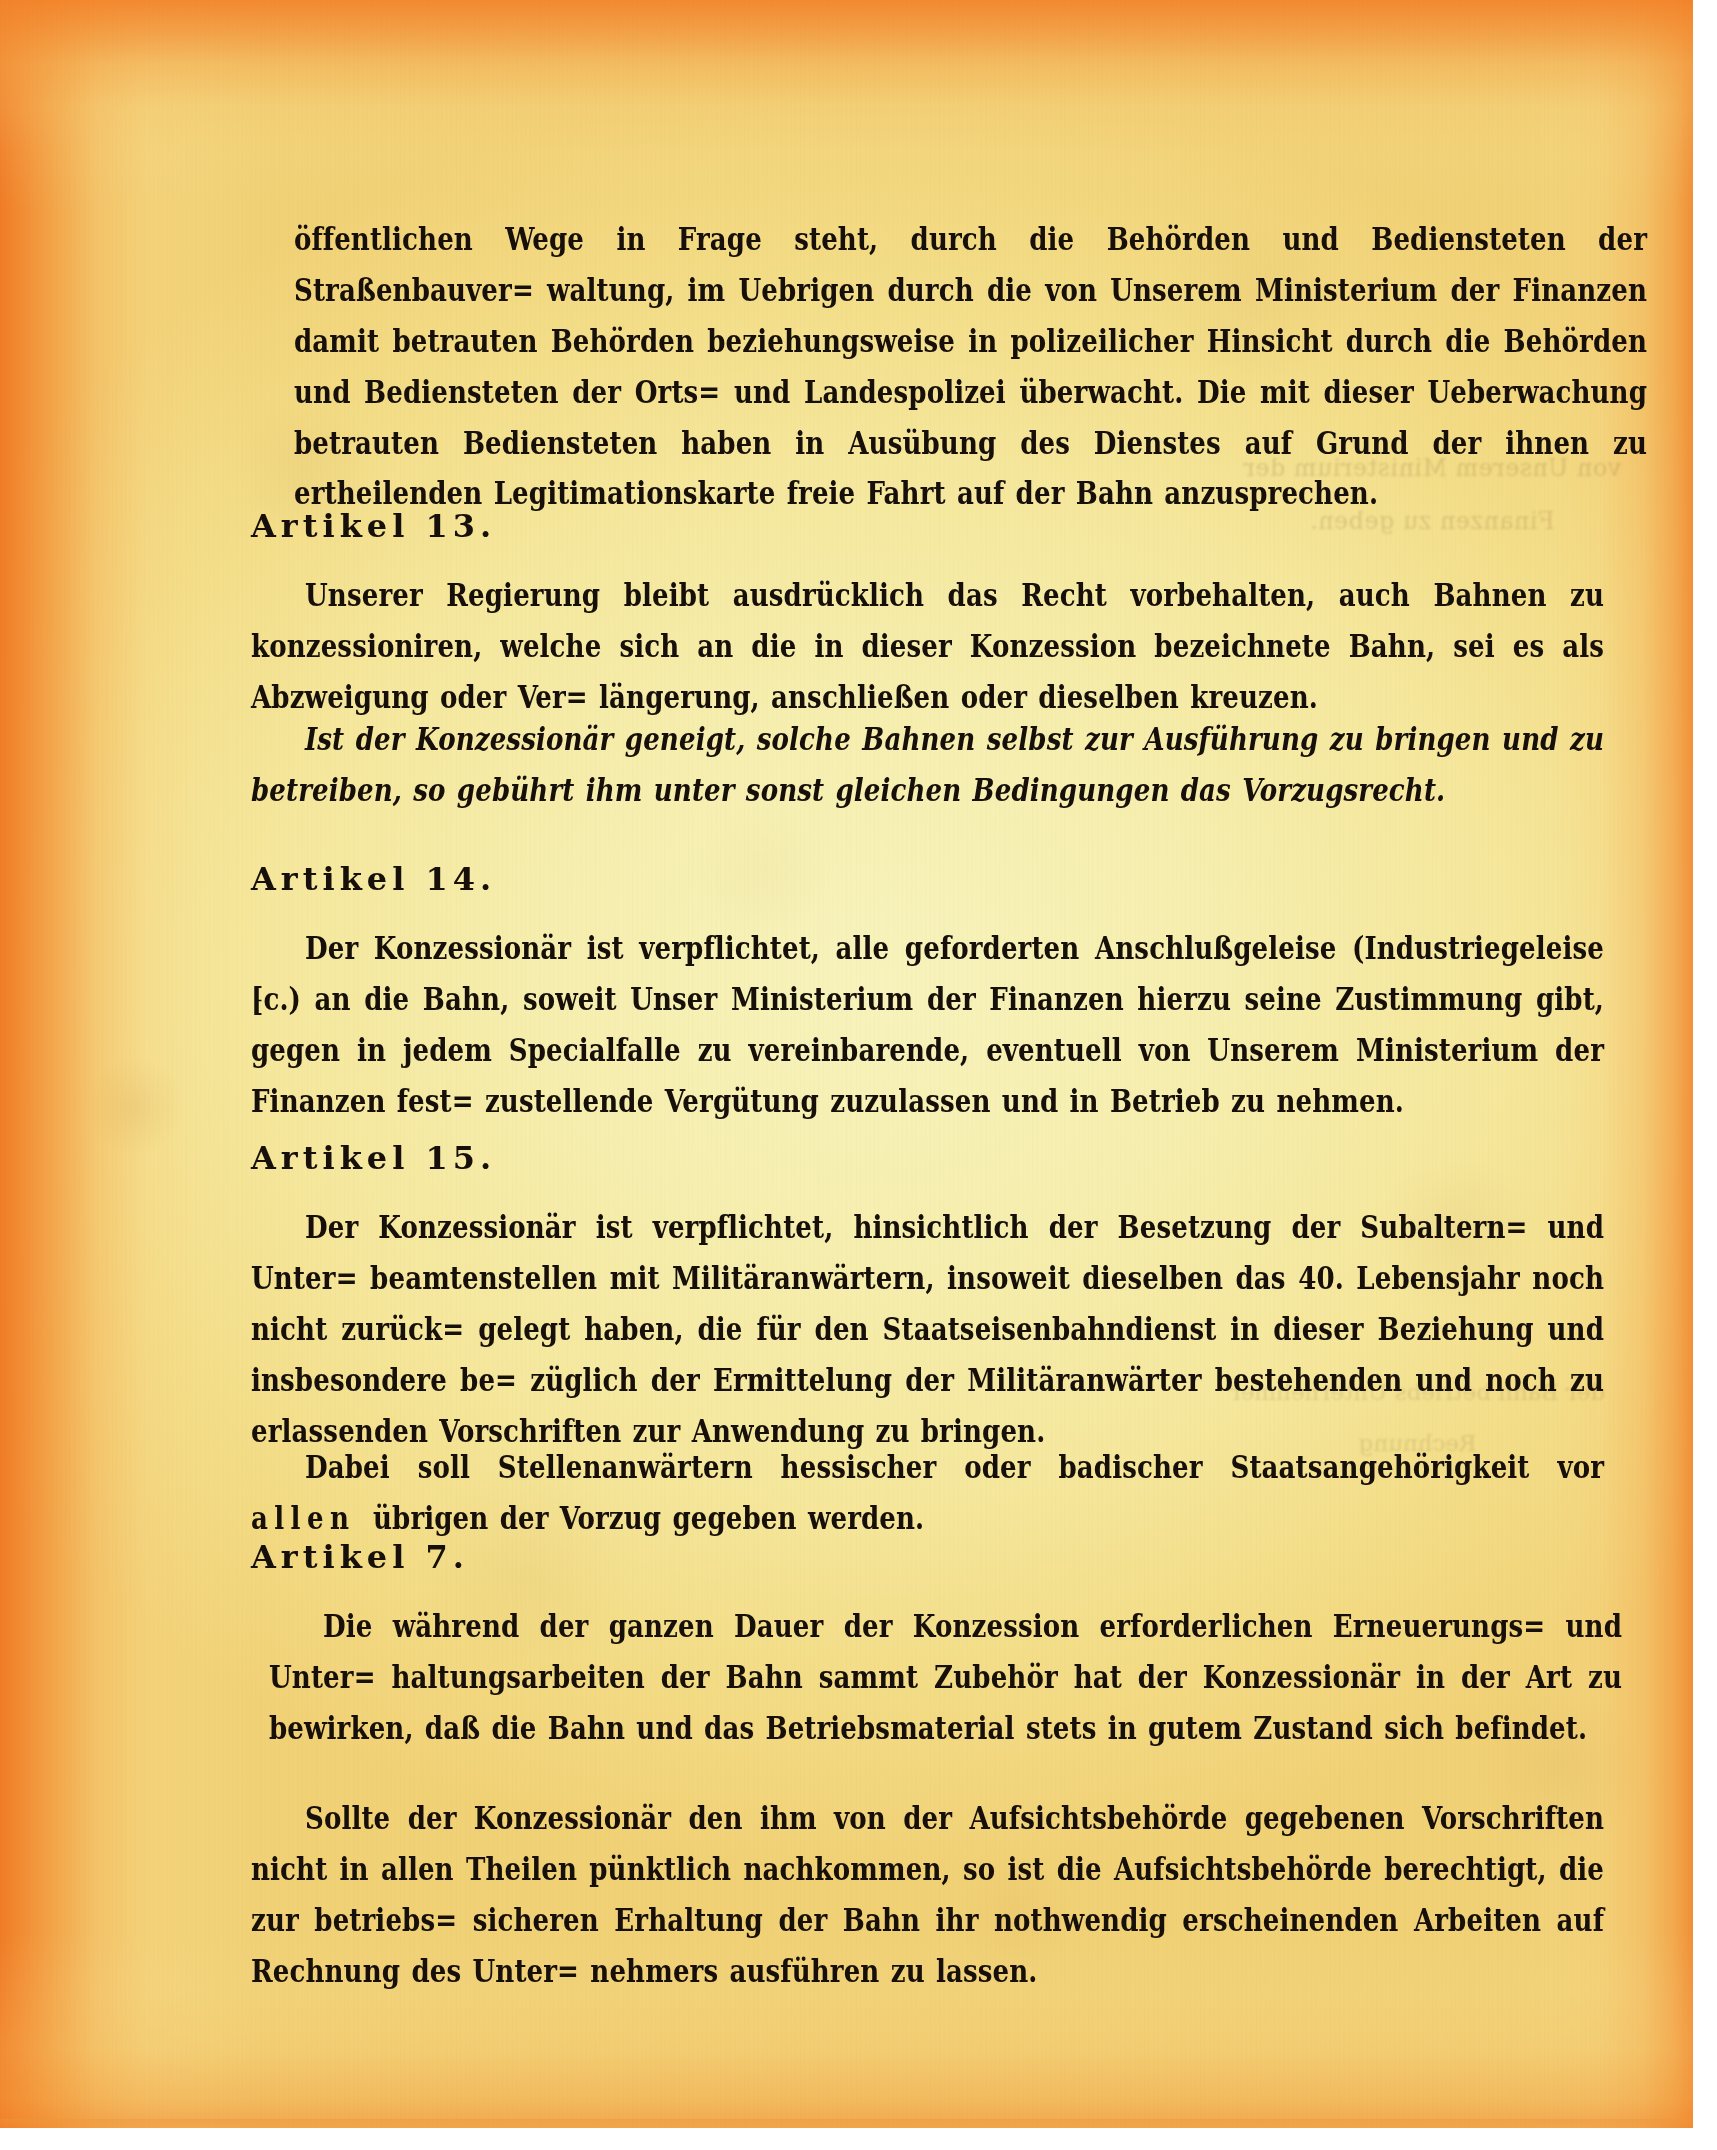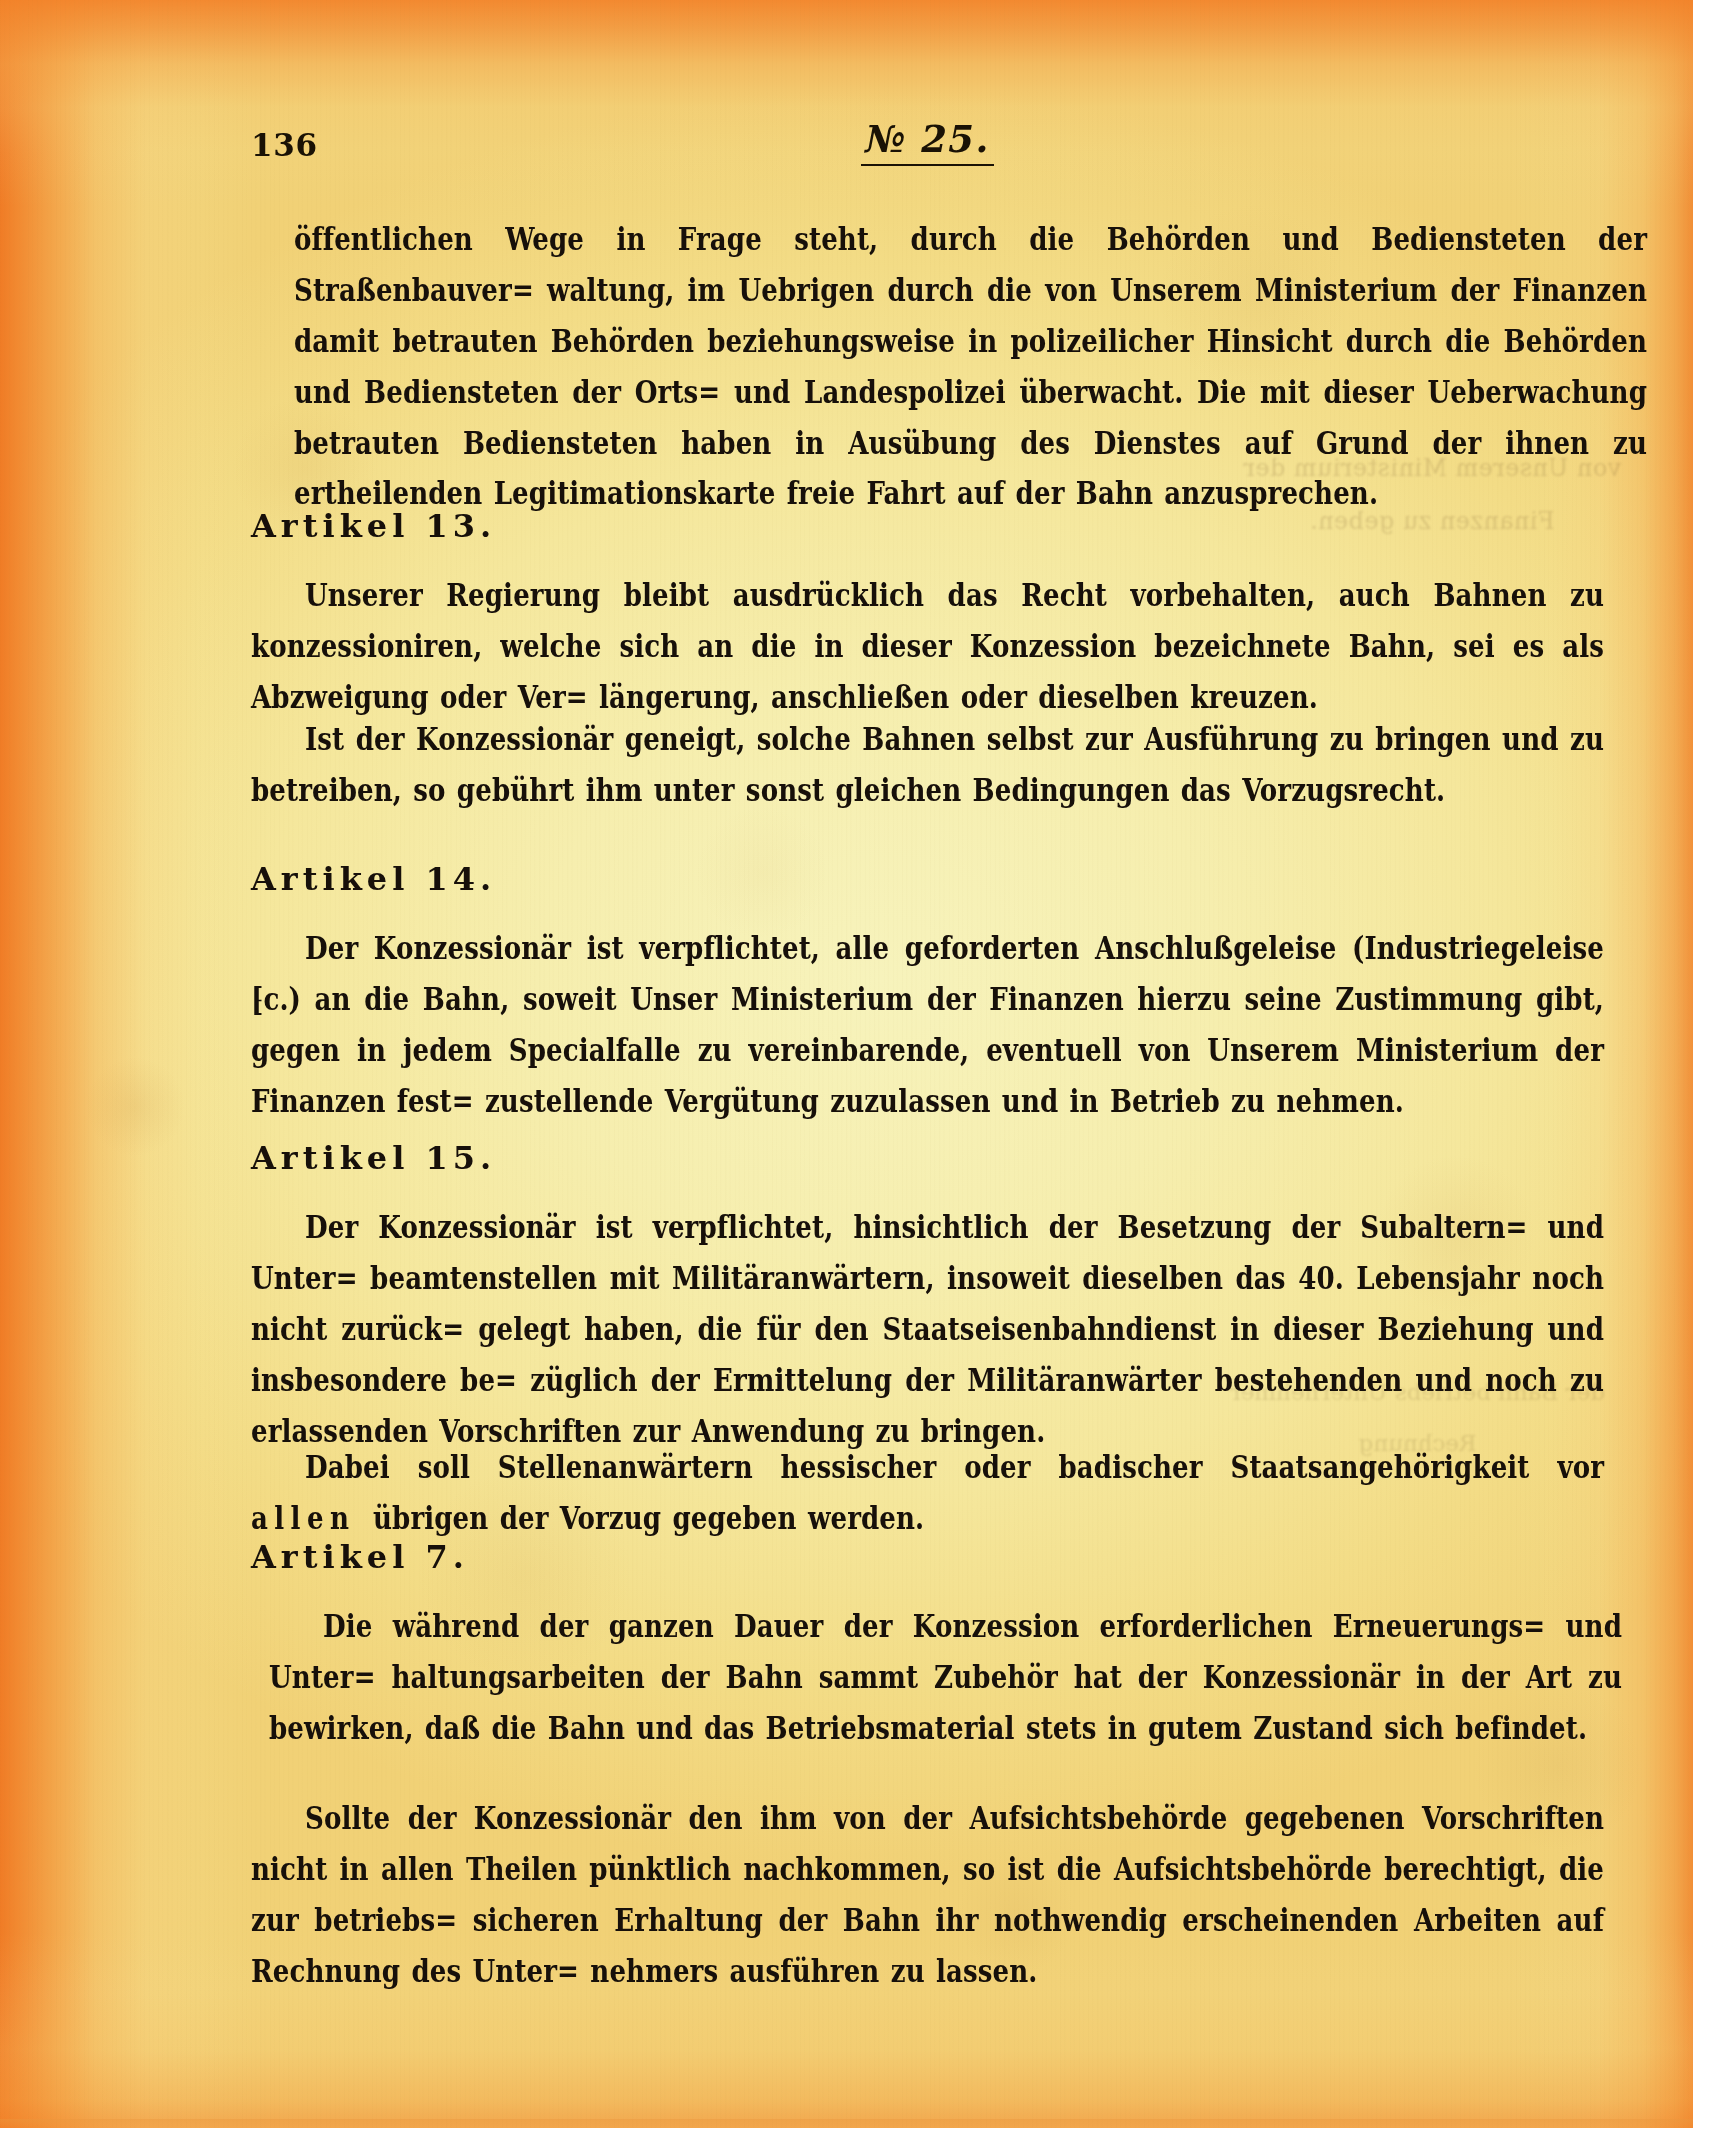--- a/index.html
+++ b/index.html
@@ -263,38 +263,32 @@
 
   <div id="sheet">
     <div id="fibres"></div>
     <div id="mottle"></div>
 
     <div id="bleed">von Unserem Ministerium der Finanzen zu geben.</div>
     <div id="bleed2">der Bahn betriebs Unternehmer Rechnung</div>
 
     <div id="content">
 
-      <div id="header">
-        <div id="folio">136</div>
-        <div id="runhead">
-          <span id="runhead-text">№ 25.</span>
-        </div>
-      </div>
 
       <div class="block" style="top: 214px; margin-left: 43px;">
         <p class="para">öffentlichen Wege in Frage steht, durch die Behörden und Bediensteten der Straßenbauver= waltung, im Uebrigen durch die von Unserem Ministerium der Finanzen damit betrauten Behörden beziehungsweise in polizeilicher Hinsicht durch die Behörden und Bediensteten der Orts= und Landespolizei überwacht. Die mit dieser Ueberwachung betrauten Bediensteten haben in Ausübung des Dienstes auf Grund der ihnen zu ertheilenden Legitimationskarte freie Fahrt auf der Bahn anzusprechen.</p>
       </div>
 
       <div class="block" style="top: 507px;">
         <p class="artikel">Artikel 13.</p>
       </div>
       <div class="block" style="top: 570px;">
         <p class="para indent">Unserer Regierung bleibt ausdrücklich das Recht vorbehalten, auch Bahnen zu konzessioniren, welche sich an die in dieser Konzession bezeichnete Bahn, sei es als Abzweigung oder Ver= längerung, anschließen oder dieselben kreuzen.</p>
       </div>
-      <div class="block" style="top: 714px;">
+      <div class="block" style="top: 714px; font-style: italic;">
         <p class="para indent">Ist der Konzessionär geneigt, solche Bahnen selbst zur Ausführung zu bringen und zu betreiben, so gebührt ihm unter sonst gleichen Bedingungen das Vorzugsrecht.</p>
       </div>
 
       <div class="block" style="top: 860px;">
         <p class="artikel">Artikel 14.</p>
       </div>
       <div class="block" style="top: 923px;">
         <p class="para indent">Der Konzessionär ist verpflichtet, alle geforderten Anschlußgeleise (Industriegeleise ⁅c.) an die Bahn, soweit Unser Ministerium der Finanzen hierzu seine Zustimmung gibt, gegen in jedem Specialfalle zu vereinbarende, eventuell von Unserem Ministerium der Finanzen fest= zustellende Vergütung zuzulassen und in Betrieb zu nehmen.</p>
       </div>
 

